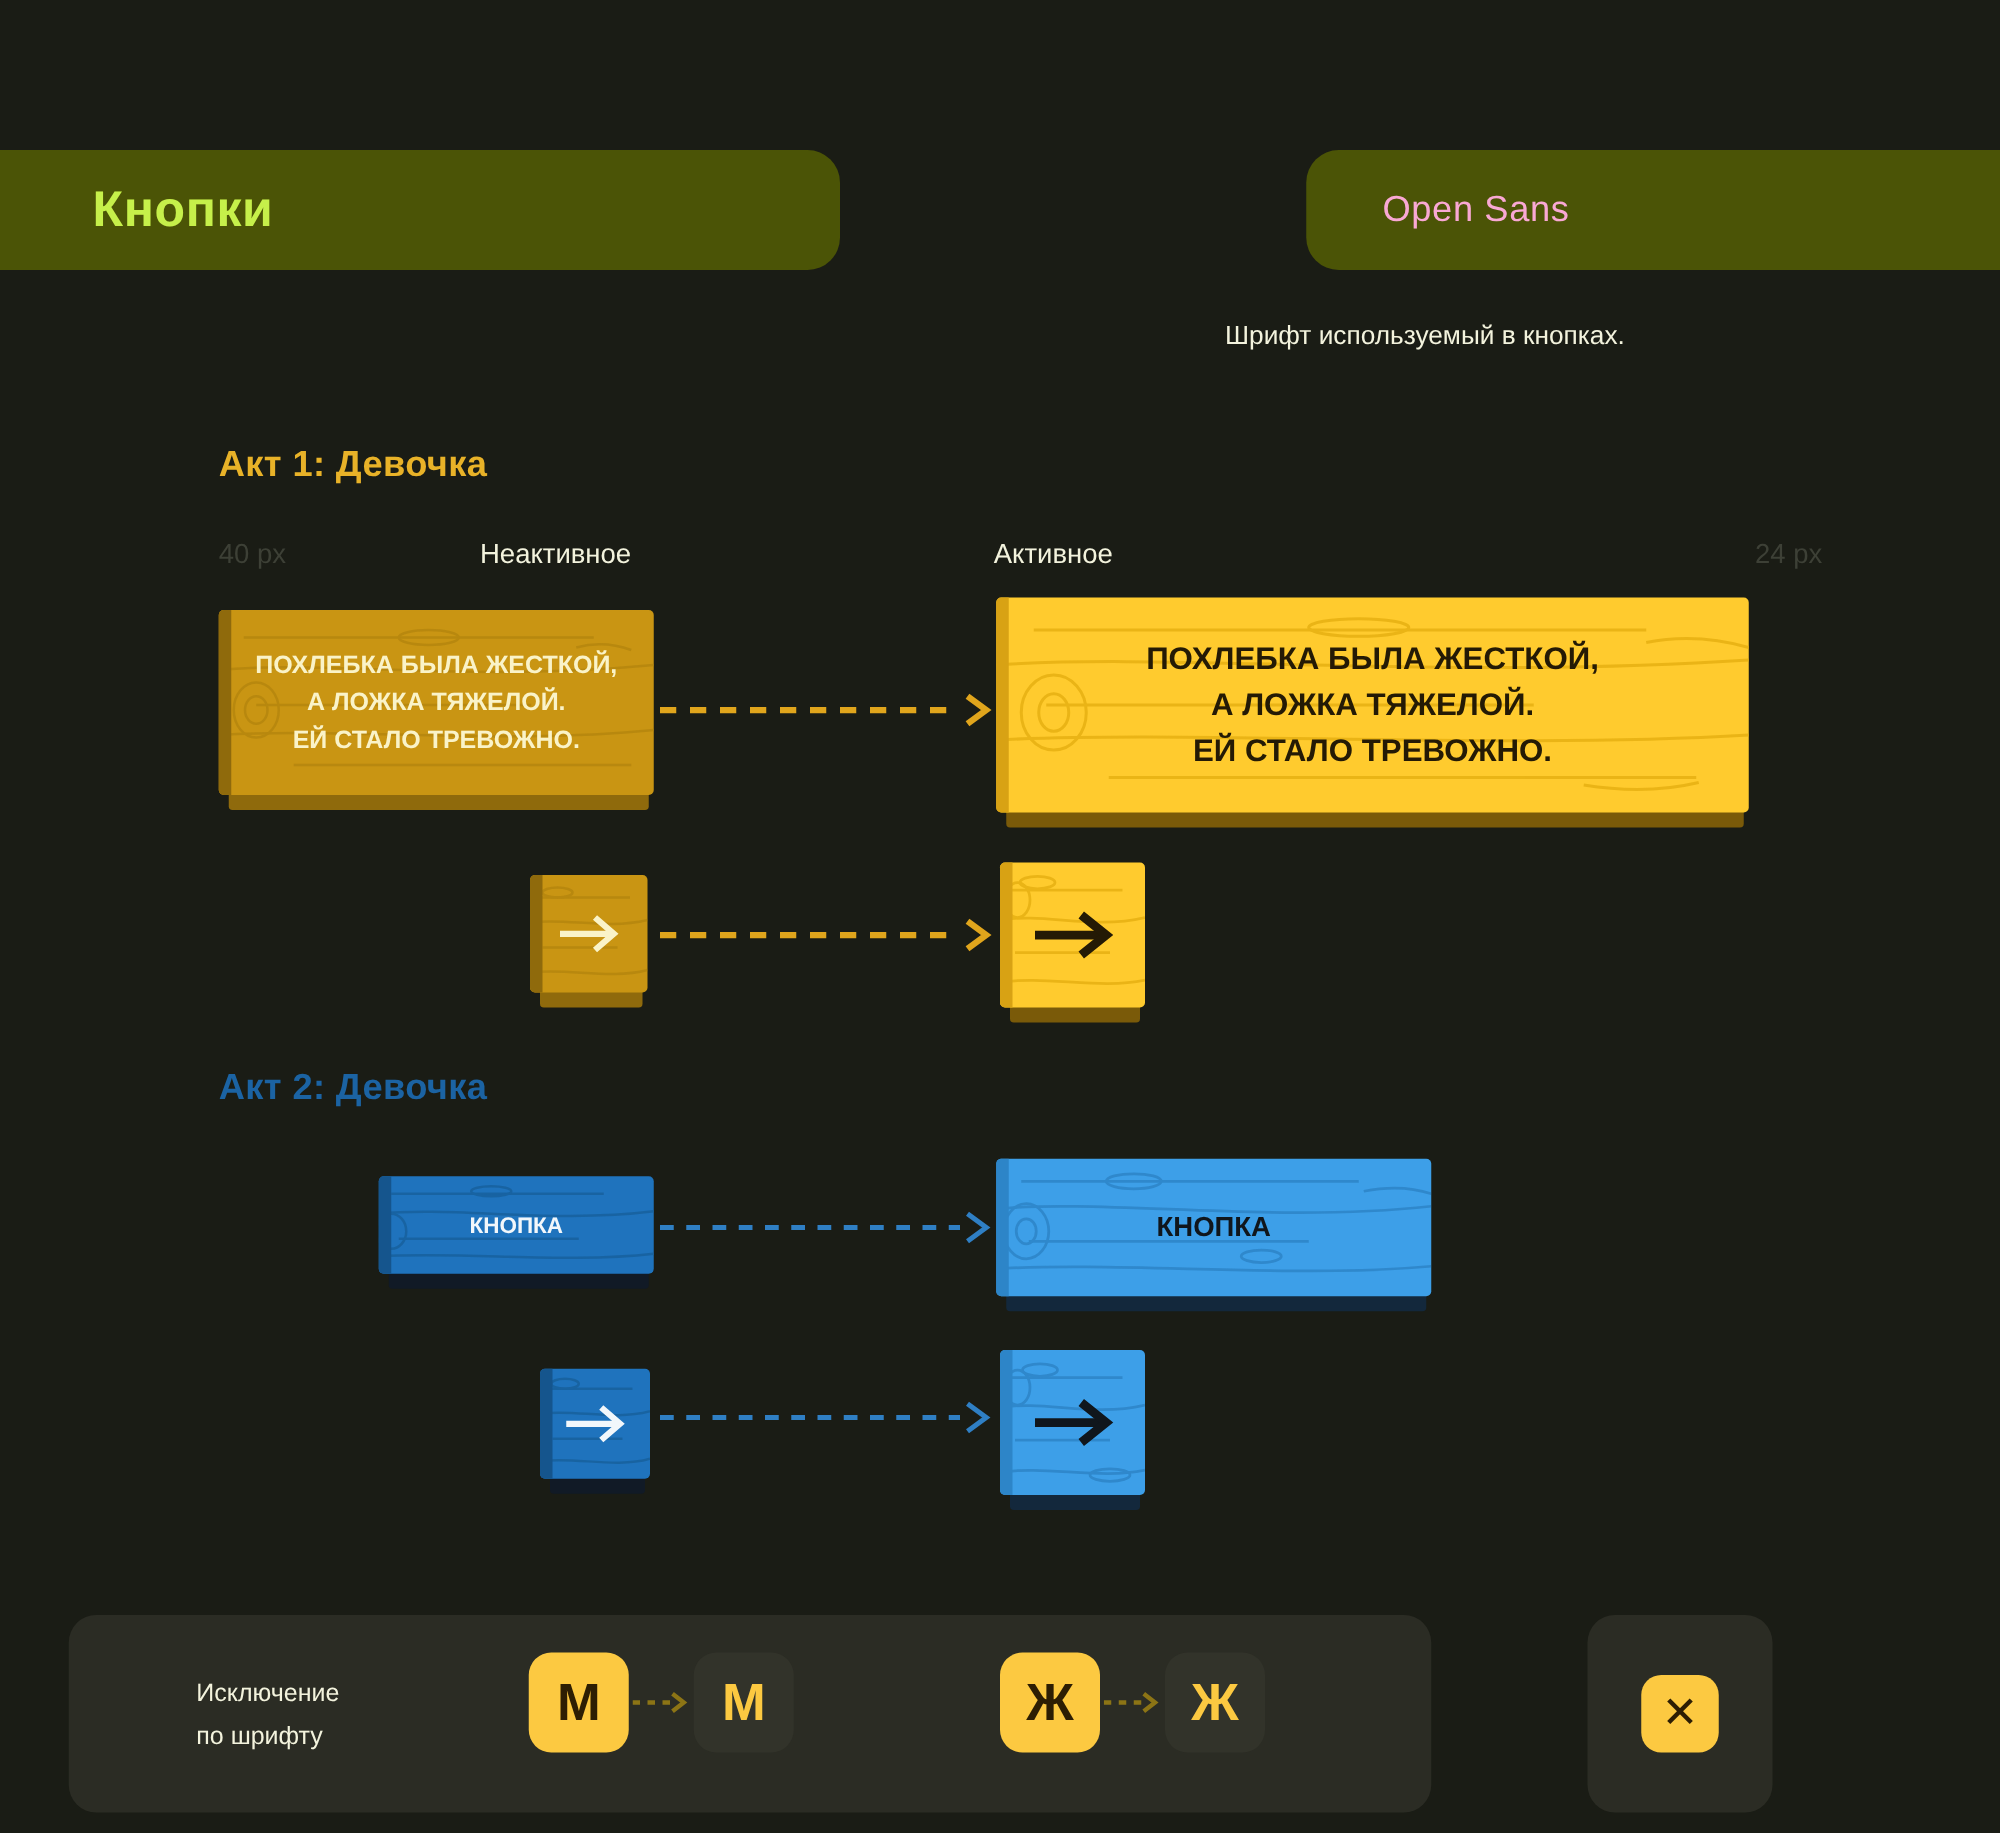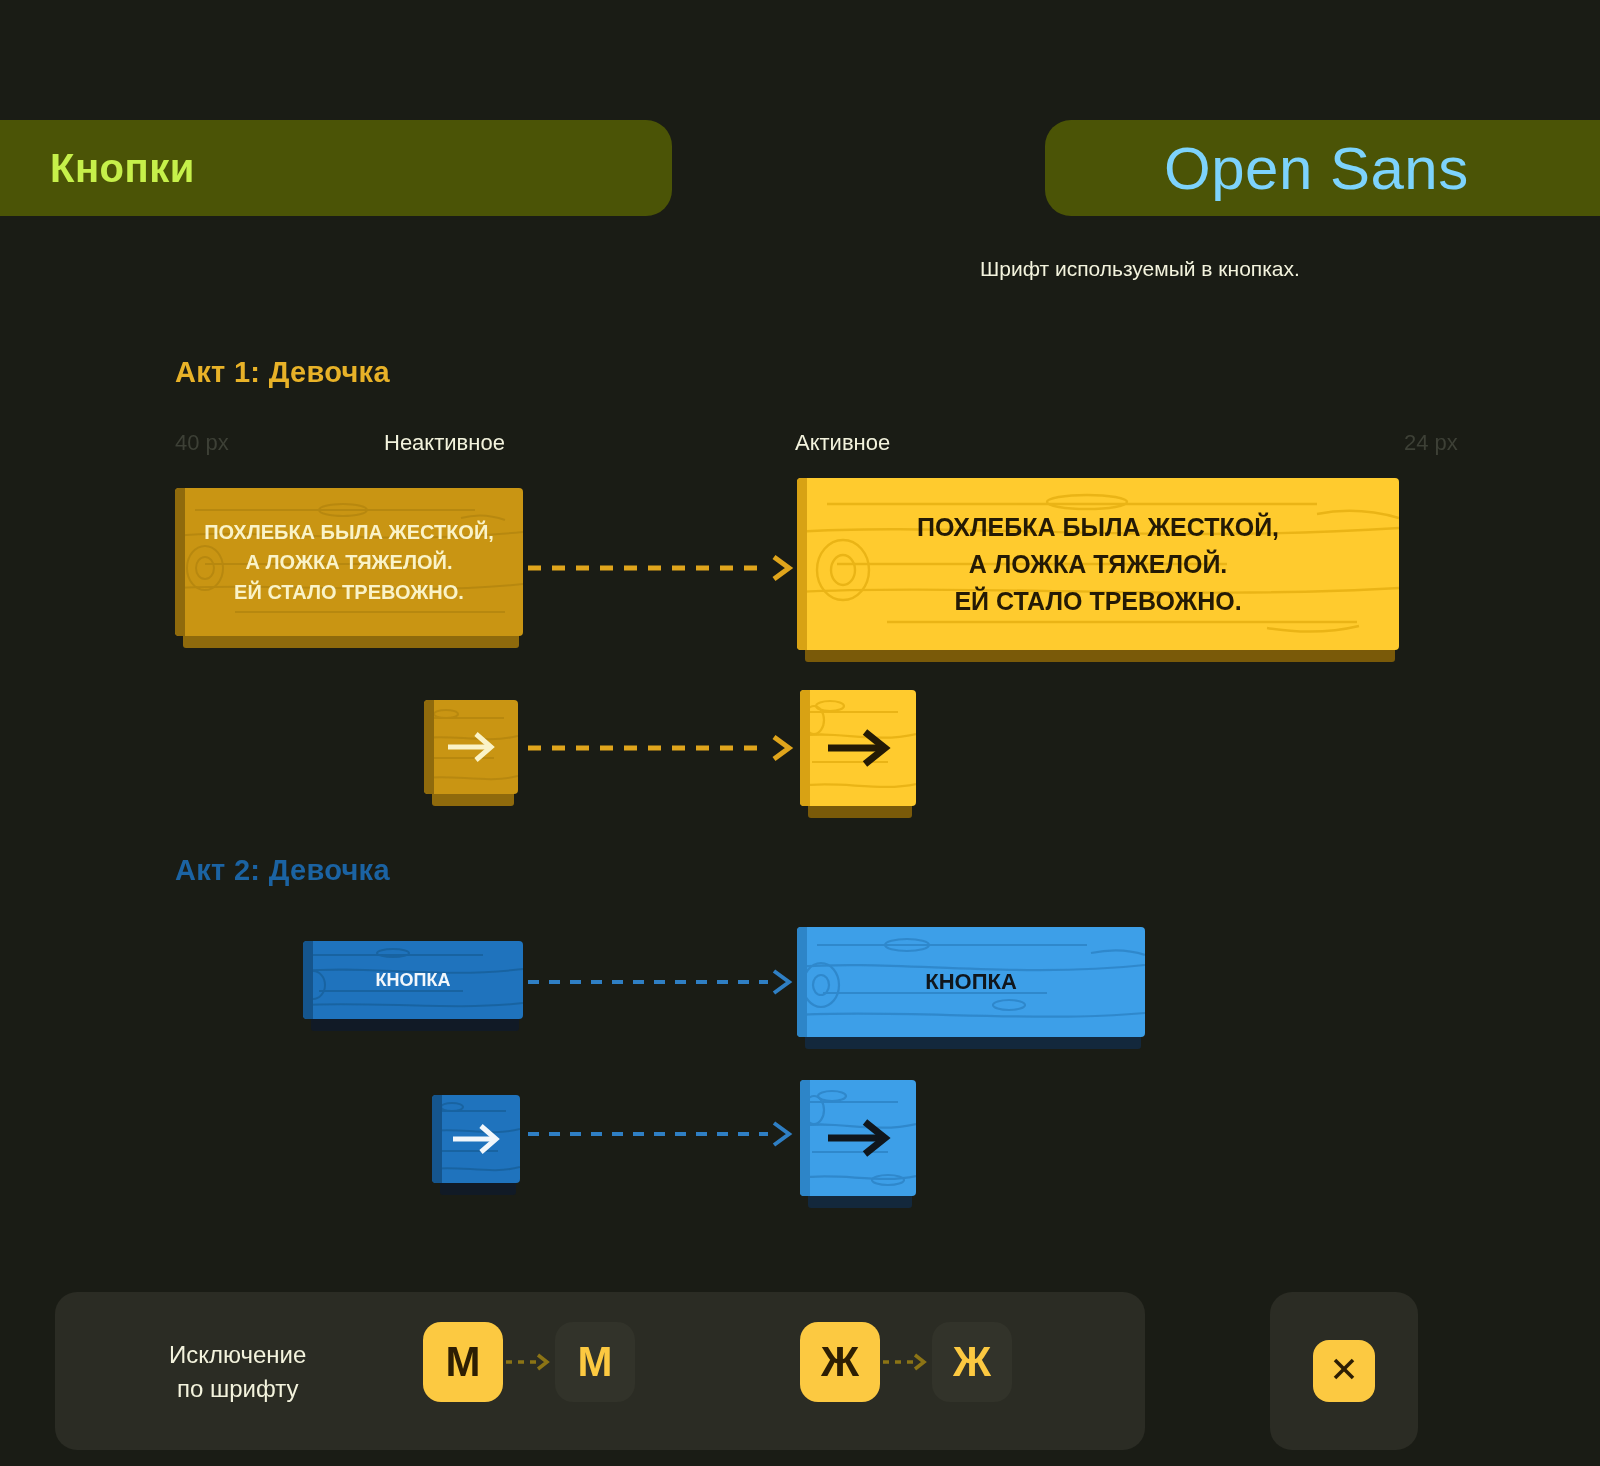--- a/index.html
+++ b/index.html
@@ -13,36 +13,36 @@
 
   
   .title-pill {
     position: absolute; left: -40px; top: 120px;
     width: 712px; height: 96px;
     background: #4b5406;
     border-radius: 0 26px 26px 0;
     display: flex; align-items: center;
   }
   .title-pill .txt {
-    margin-left: 90px;
+    margin-left: 114px;
     color: #c6f04a;
     font-size: 40px; font-weight: 700;
     letter-spacing: 0.5px;
   }
   .font-pill {
     position: absolute; left: 1045px; top: 120px;
     width: 600px; height: 96px;
     background: #4b5406;
     border-radius: 26px 0 0 26px;
     display: flex; align-items: center;
   }
   .font-pill .txt {
-    margin-left: 119px;
-    color: #7dd3fc;
-    font-size: 60px; font-weight: 400;
+    margin-left: 61px;
+    color: #f9a8d4;
+    font-size: 29px; font-weight: 400;
     letter-spacing: 0.5px;
   }
   .font-caption {
     position: absolute; right: 200px; top: 252px;
     width: 420px;
     text-align: left;
     color: #f3f3dd;
     font-size: 21px; line-height: 34px;
   }
 
@@ -122,24 +122,23 @@
   .conn svg { display: block; overflow: visible; }
 
   
   .bottom-bar {
     position: absolute; left: 55px; top: 1292px;
     width: 1090px; height: 158px;
     background: #2b2c24;
     border-radius: 22px;
   }
   .bottom-bar .cap {
-    position: absolute; left: 114px; top: 46px;
-    color: #f3f3dd; font-size: 24px; line-height: 34px;
+    position: absolute; left: 102px; top: 46px;
+    color: #f3f3dd; font-size: 20px; line-height: 34px;
     white-space: pre-line;
-    text-align: center;
   }
   .glyph-pair { position: absolute; top: 30px; display: flex; align-items: center; }
   .gbox {
     width: 80px; height: 80px; border-radius: 18px;
     display: flex; align-items: center; justify-content: center;
     font-size: 42px; font-weight: 700;
   }
   .gbox.filled { background: #fcc941; color: #2d1e03; }
   .gbox.hollow { background: #32332a; color: #fcc941; }
   .gbox-arrow { width: 52px; display: flex; align-items: center; justify-content: center; }

